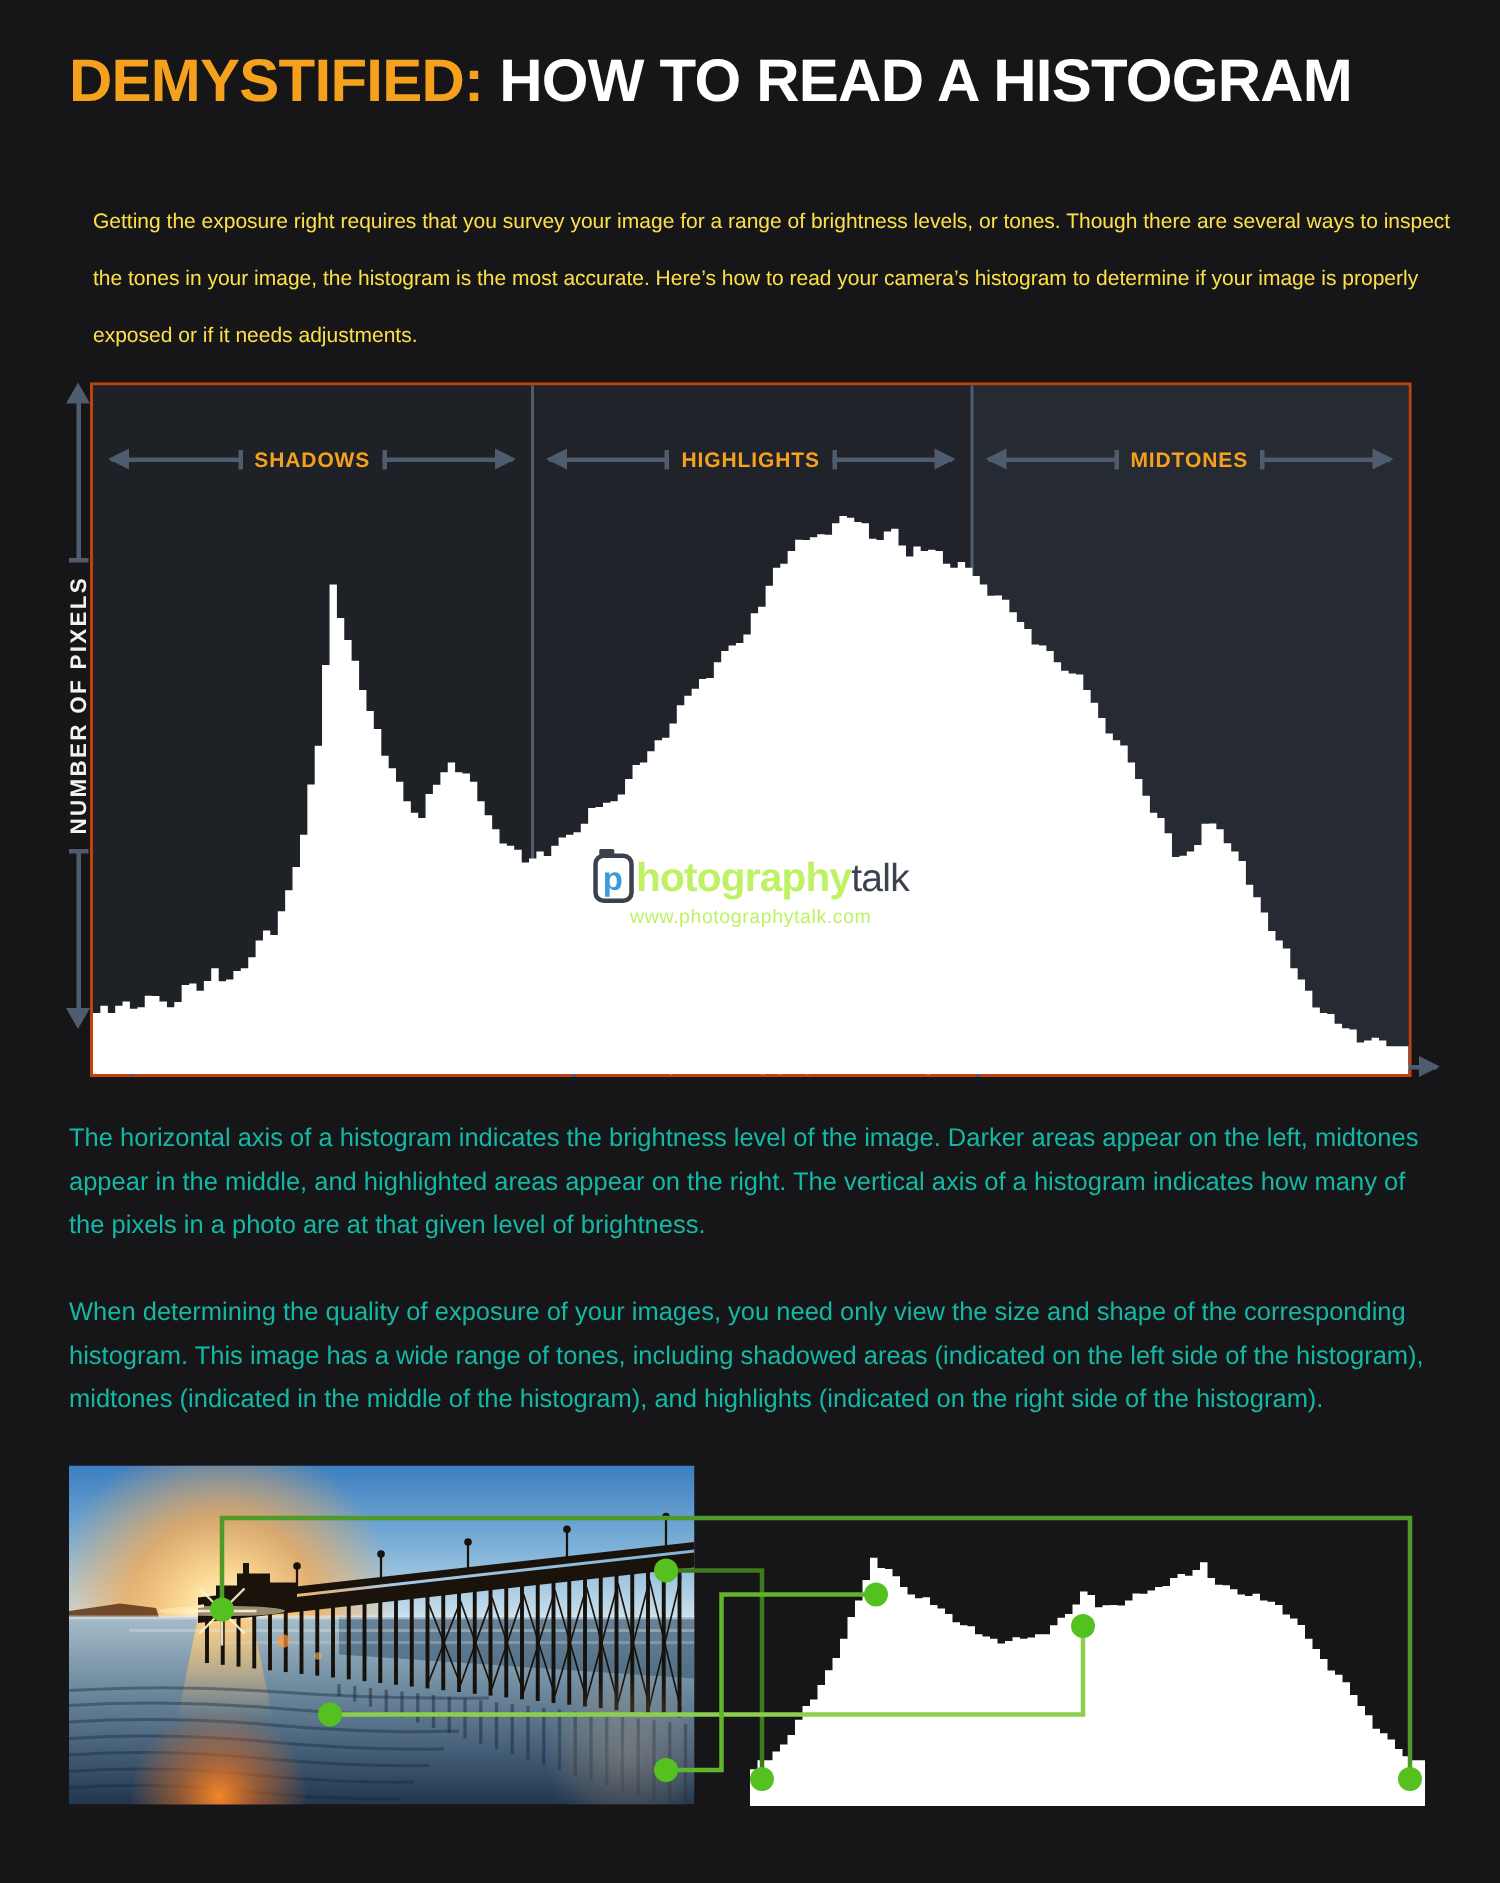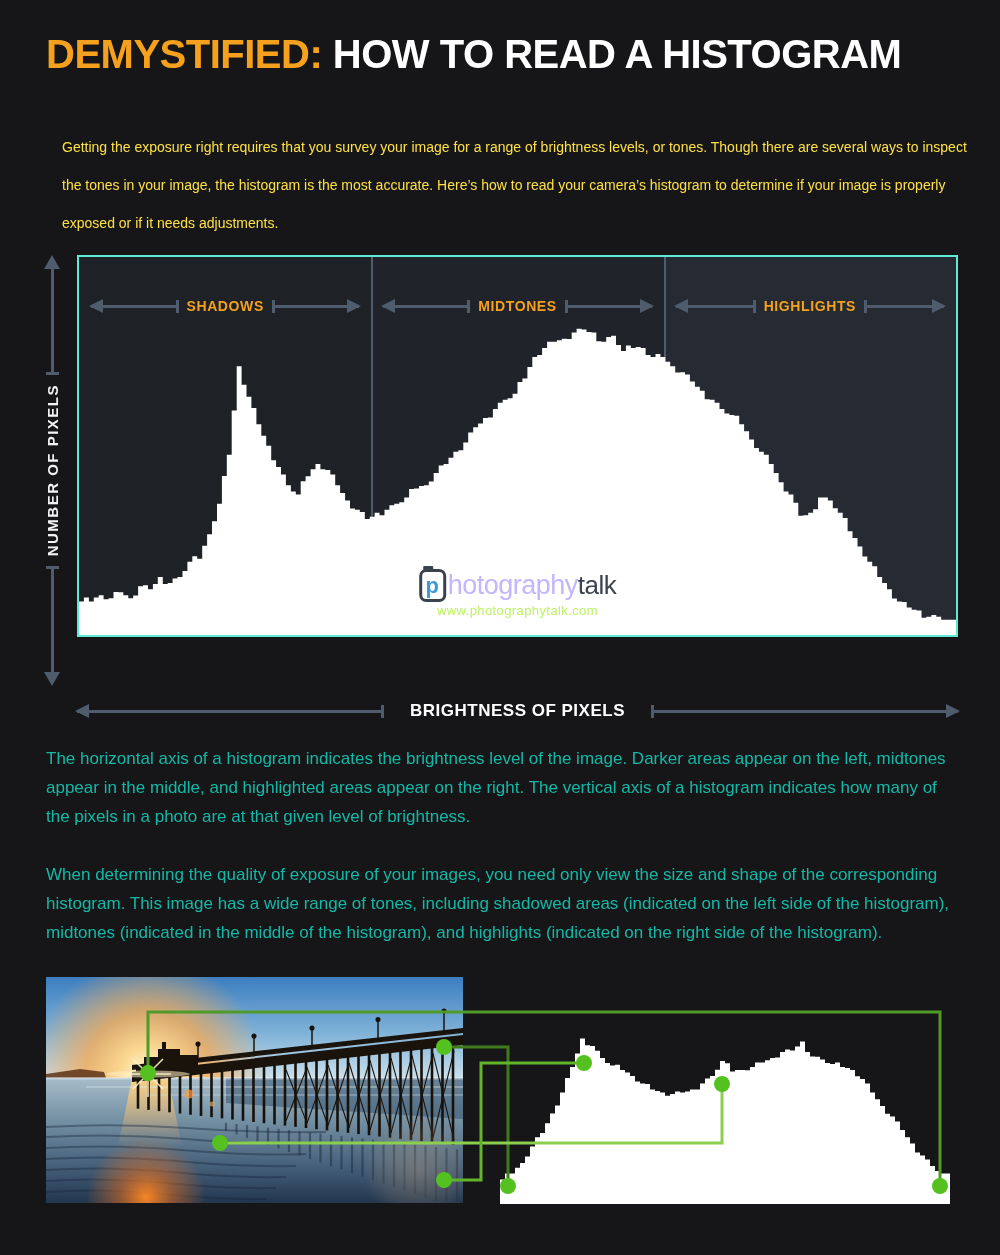--- a/index.html
+++ b/index.html
@@ -23,22 +23,22 @@
   .varrow{width:3px;background:#4e5c6e;position:relative;flex:1;}
   .varrow.up{margin-top:13px;}
   .varrow.down{margin-bottom:13px;}
   .varrow.up::before{content:"";position:absolute;top:-13px;left:-6.5px;
      border-left:8px solid transparent;border-right:8px solid transparent;border-bottom:14px solid #4e5c6e;}
   .varrow.up::after{content:"";position:absolute;bottom:-1px;left:-5px;width:13px;height:3px;background:#4e5c6e;}
   .varrow.down::before{content:"";position:absolute;bottom:-13px;left:-6.5px;
      border-left:8px solid transparent;border-right:8px solid transparent;border-top:14px solid #4e5c6e;}
   .varrow.down::after{content:"";position:absolute;top:-1px;left:-5px;width:13px;height:3px;background:#4e5c6e;}
   
-  .chart{position:absolute;left:77px;top:255px;width:881px;height:382px;box-sizing:border-box;
-         border:2px solid #5eead4;background:#1f2228;}
+  .chart{position:absolute;left:60px;top:255px;width:881px;height:463px;box-sizing:border-box;
+         border:2px solid #c2410c;background:#1f2228;}
   .sec{position:absolute;top:0;bottom:0;}
   .sec.s1{left:0;width:292px;background:#1e2126;}
   .sec.s2{left:292px;width:293px;background:#20232a;border-left:2px solid #4e5c6e;box-sizing:border-box;}
   .sec.s3{left:585px;right:0;background:#262a32;border-left:2px solid #4e5c6e;box-sizing:border-box;}
   .chart svg.histsvg{position:absolute;left:0;top:0;width:100%;height:100%;z-index:2;}
   .labels-row{position:absolute;left:0;right:0;top:38px;height:22px;display:flex;z-index:3;}
   .sec-label{flex:1 1 0;display:flex;align-items:center;gap:8px;padding:0 12px;min-width:0;}
   .sec-label span{font-size:14px;font-weight:700;color:#f5a11d;letter-spacing:0.6px;white-space:nowrap;}
   .harrow{flex:1;height:3px;background:#4e5c6e;position:relative;min-width:30px;}
   .harrow.left::before{content:"";position:absolute;left:-2px;top:-6px;
@@ -49,21 +49,21 @@
   .harrow.right::after{content:"";position:absolute;left:0;top:-5px;width:3px;height:13px;background:#4e5c6e;}
   .tonal{position:absolute;left:6px;right:6px;bottom:9px;display:flex;align-items:center;gap:10px;z-index:4;}
   .tonal span{font-size:14px;font-weight:700;color:#f5a11d;letter-spacing:0.6px;white-space:nowrap;}
   
   .logo{position:absolute;left:50%;top:312px;transform:translateX(-50%);z-index:3;text-align:center;}
   .logo-row{display:flex;align-items:center;justify-content:center;}
   .logo-icon{position:relative;width:21px;height:27px;border:3px solid #3b424d;border-radius:7px;
              display:flex;align-items:center;justify-content:center;margin-right:2px;}
   .logo-icon .tab{position:absolute;top:-6px;left:1px;width:10px;height:4px;background:#3b424d;border-radius:1px;}
   .logo-p{font-size:22px;font-weight:700;color:#3f9ad8;line-height:1;}
-  .logo-bold{font-size:27px;font-weight:400;color:#c4b5fd;letter-spacing:-0.5px;}
+  .logo-bold{font-size:27px;font-weight:700;color:#bef264;letter-spacing:-0.5px;}
   .logo-light{font-size:26px;font-weight:300;color:#3c434e;letter-spacing:-0.5px;}
   .logo-url{font-size:13px;color:#bef264;letter-spacing:0.4px;margin-top:1px;}
   
   .brightness{position:absolute;left:77px;top:699px;width:881px;height:24px;display:flex;
               align-items:center;gap:26px;}
   .brightness span{font-size:17px;font-weight:700;color:#ffffff;letter-spacing:0.5px;white-space:nowrap;}
   
   .fig2{position:absolute;left:0;top:977px;width:1000px;height:278px;}
   .photo{position:absolute;left:46px;top:0;width:417px;height:226px;}
   .hist2{position:absolute;left:500px;top:50px;width:450px;height:177px;}
@@ -94,26 +94,26 @@
     </svg>
 
     <div class="labels-row">
       <div class="sec-label">
         <div class="harrow left"></div>
         <span>SHADOWS</span>
         <div class="harrow right"></div>
       </div>
       <div class="sec-label">
         <div class="harrow left"></div>
-        <span>MIDTONES</span>
+        <span>HIGHLIGHTS</span>
         <div class="harrow right"></div>
       </div>
       <div class="sec-label">
         <div class="harrow left"></div>
-        <span>HIGHLIGHTS</span>
+        <span>MIDTONES</span>
         <div class="harrow right"></div>
       </div>
     </div>
 
 
     <div class="logo">
       <div class="logo-row">
         <span class="logo-icon">
             <i class="tab"></i>
             <span class="logo-p">p</span>

